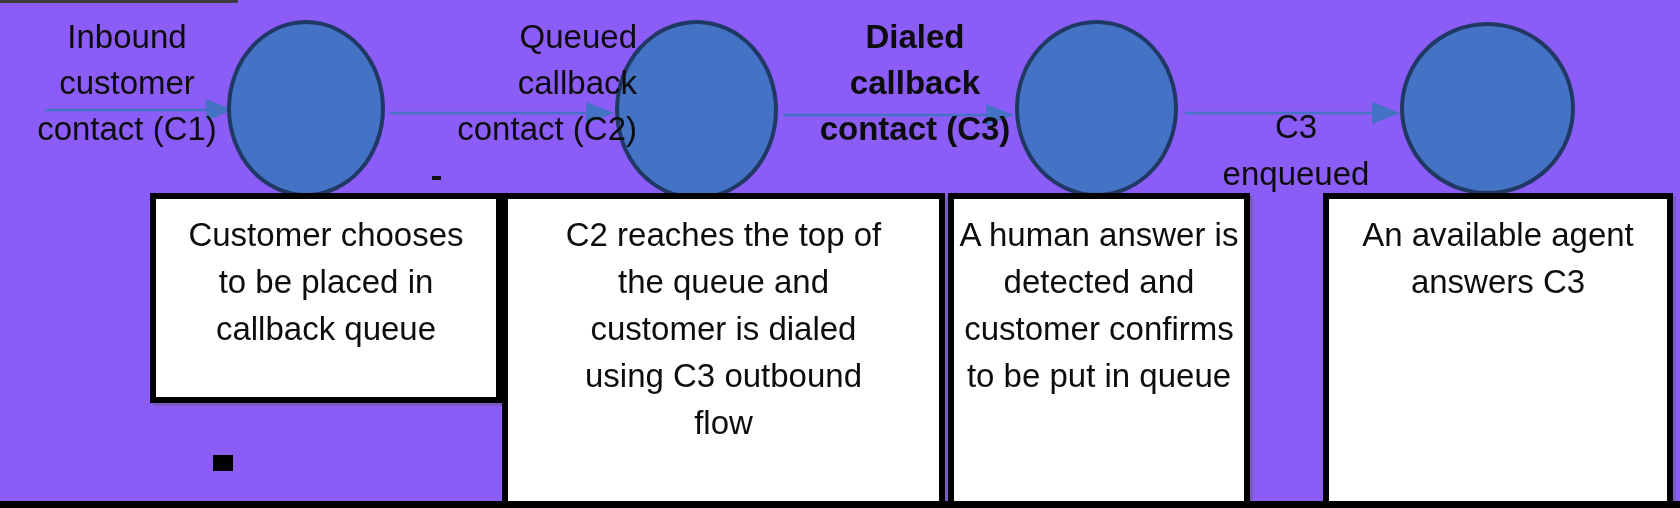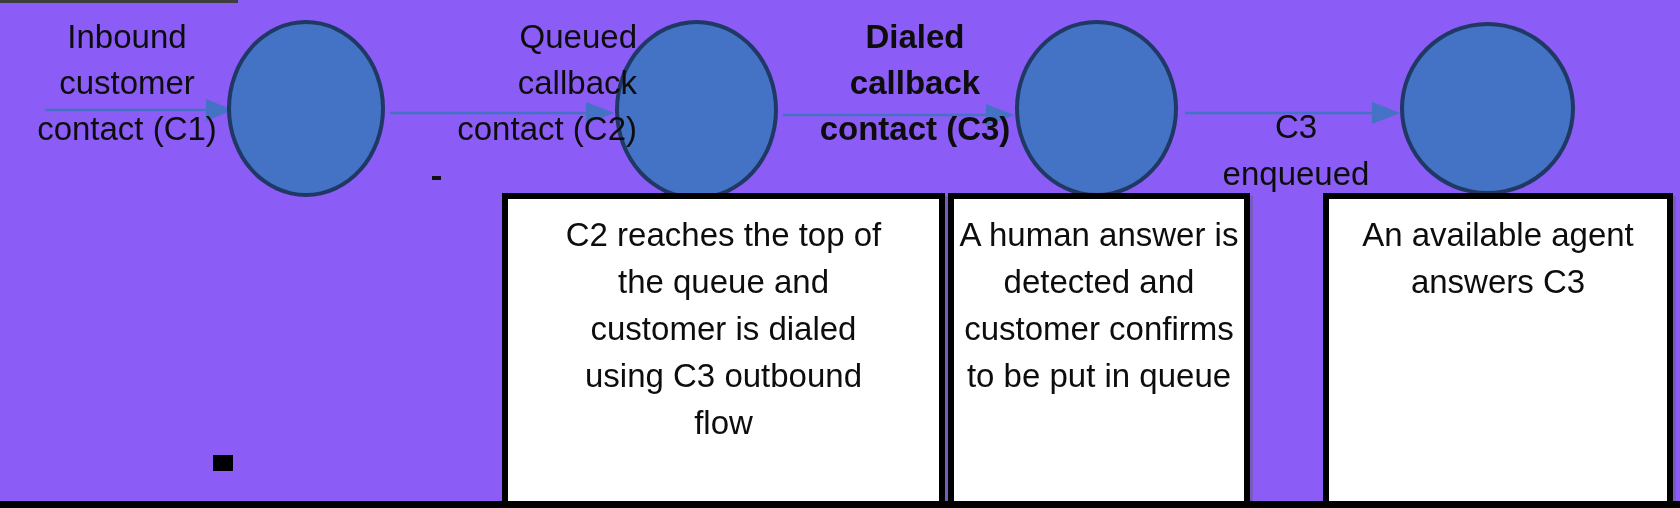--- a/index.html
+++ b/index.html
@@ -129,20 +129,25 @@
 contact (C1)</div>
   <div class="t-label l2">Queued
 callback
 contact (C2)</div>
   <div class="t-label l3">Dialed
 callback
 contact (C3)</div>
   <div class="t-label l4">C3
 enqueued</div>
 
+  <div class="step-box b1">
+    <div class="step-text">Customer chooses
+to be placed in
+callback queue</div>
+  </div>
   <div class="step-box b2">
     <div class="step-text">C2 reaches the top of
 the queue and
 customer is dialed
 using C3 outbound
 flow</div>
   </div>
   <div class="step-box b3">
     <div class="step-text">A human answer is
 detected and

